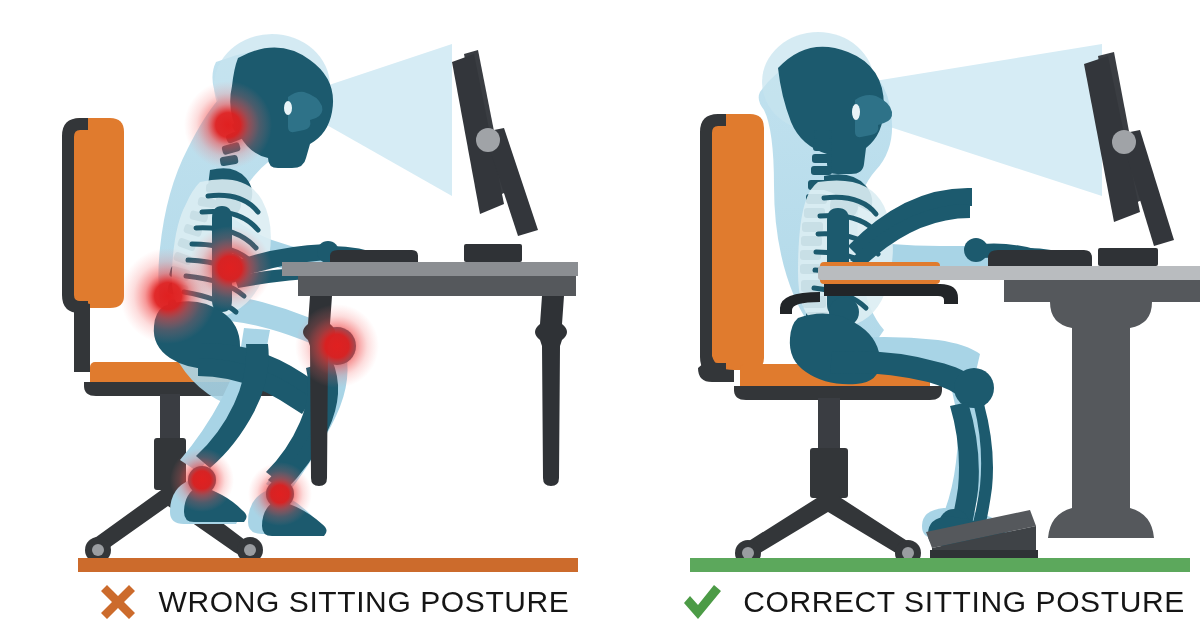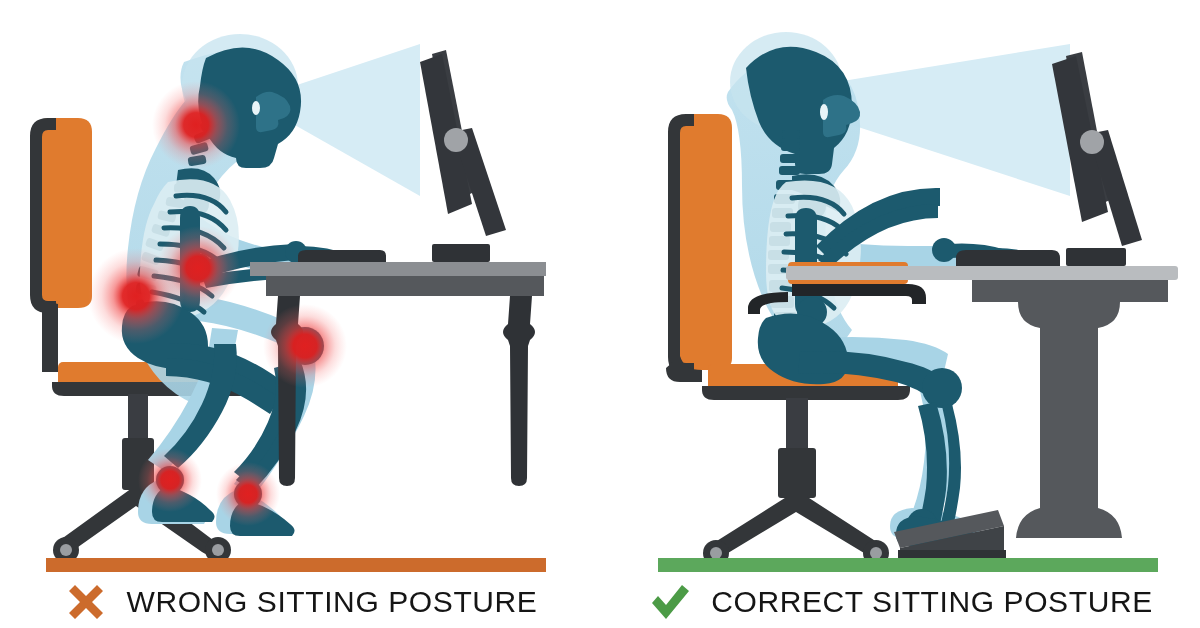--- a/index.html
+++ b/index.html
@@ -3,21 +3,21 @@
 <meta charset="utf-8">
 <title>Sitting Posture Infographic</title>
 <style>
   html,body{margin:0;padding:0;background:#ffffff;}
   body{
     width:1200px;height:628px;overflow:hidden;
     font-family:"Liberation Sans","DejaVu Sans",sans-serif;
     position:relative;
   }
   .canvas{position:relative;width:1200px;height:628px;background:#fff;}
-  .panel{position:absolute;top:0;height:628px;width:600px;}
+  .panel{position:absolute;top:0;height:628px;width:600px;margin-left:32px;}
   .panel-left{left:0;}
   .panel-right{left:600px;}
   .scene{position:absolute;left:0;top:0;width:600px;height:575px;}
   .caption{
     position:absolute;left:0;top:575px;width:600px;height:53px;
     display:flex;align-items:center;justify-content:center;
   }
   .caption-mark{
     width:46px;height:46px;flex:0 0 46px;
     display:flex;align-items:center;justify-content:center;

